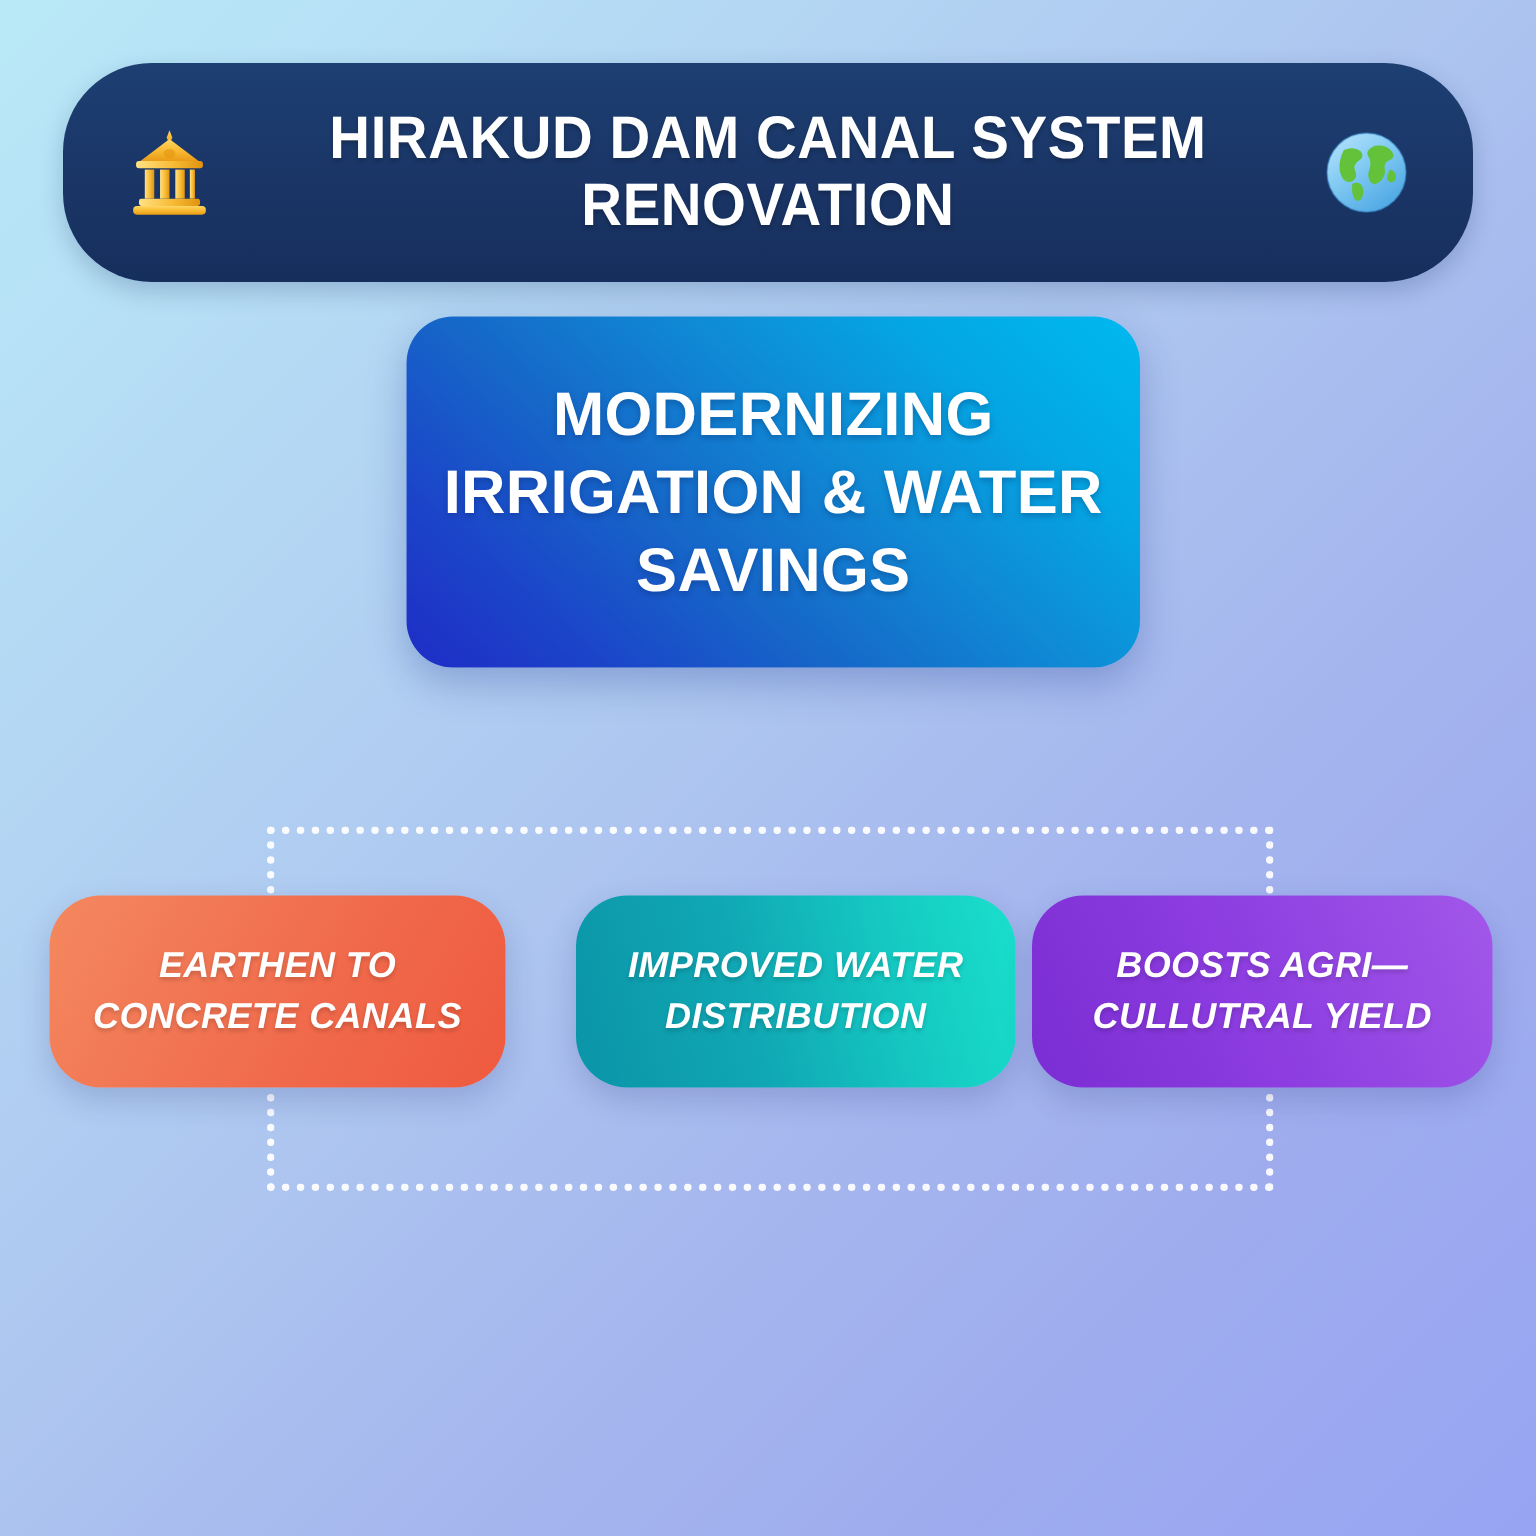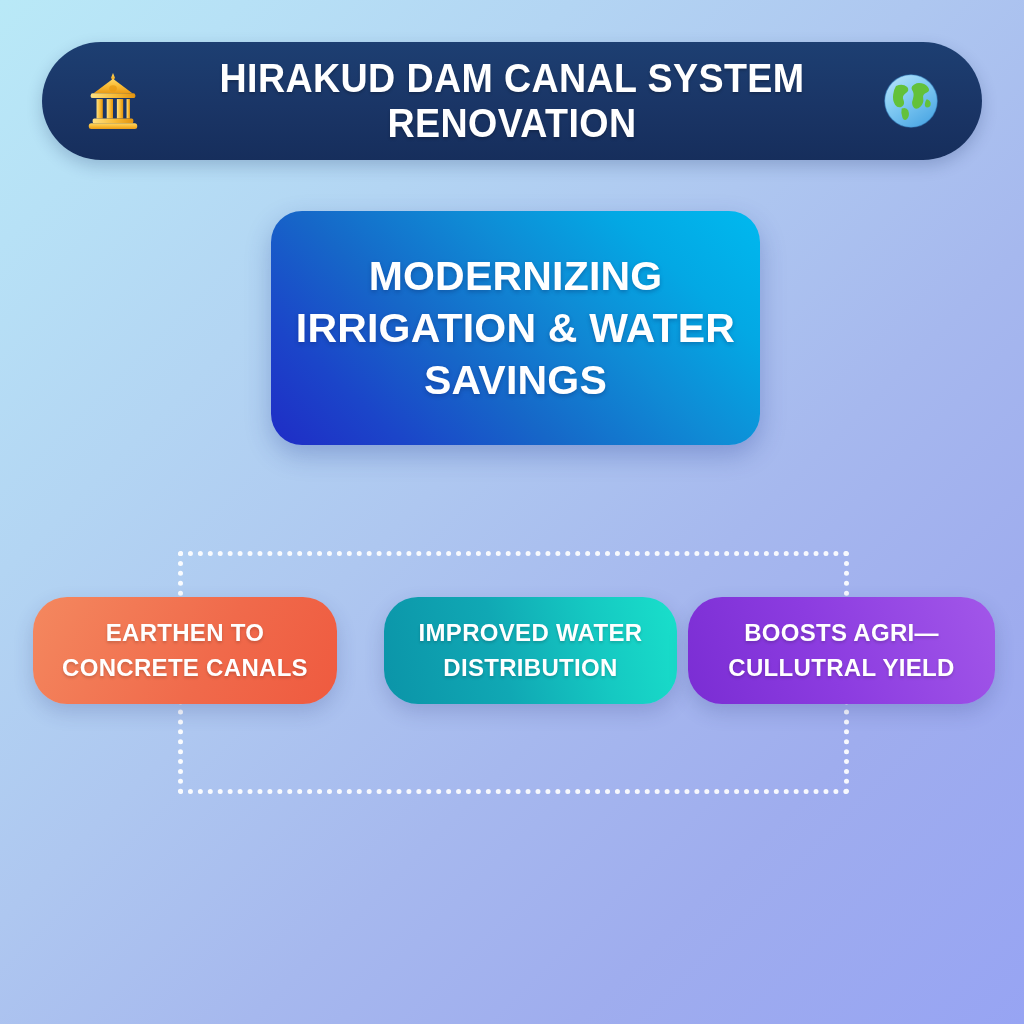--- a/index.html
+++ b/index.html
@@ -28,21 +28,21 @@
         #97a4f3 100%);
     overflow: hidden;
   }
 
   
   .header-banner {
     position: absolute;
     left: 42px;
     top: 42px;
     width: 940px;
-    height: 118px;
+    height: 146px;
     background: linear-gradient(180deg, #1d3f72 0%, #1a3566 55%, #162e5c 100%);
     border-radius: 59px;
     box-shadow: 0 6px 16px rgba(20, 40, 90, 0.22);
     display: flex;
     align-items: center;
     justify-content: space-between;
     padding: 0 34px;
     box-sizing: border-box;
     gap: 40px;
   }
@@ -116,26 +116,27 @@
   .card-row {
     position: absolute;
     left: 0;
     top: 597px;
     width: 1024px;
     height: 141px;
   }
   .feature-card {
     position: absolute;
     top: 0;
-    height: 107px;
+    height: 128px;
     border-radius: 34px;
     display: flex;
     align-items: center;
     justify-content: center;
     box-shadow: 0 8px 20px rgba(40, 50, 120, 0.20);
+    font-style: italic;
   }
   .feature-card-label {
     color: #ffffff;
     font-size: 24px;
     font-weight: bold;
     line-height: 1.42;
     text-align: center;
     letter-spacing: 0.3px;
     text-shadow: 0 2px 3px rgba(0, 0, 0, 0.17);
     padding: 0 14px;

